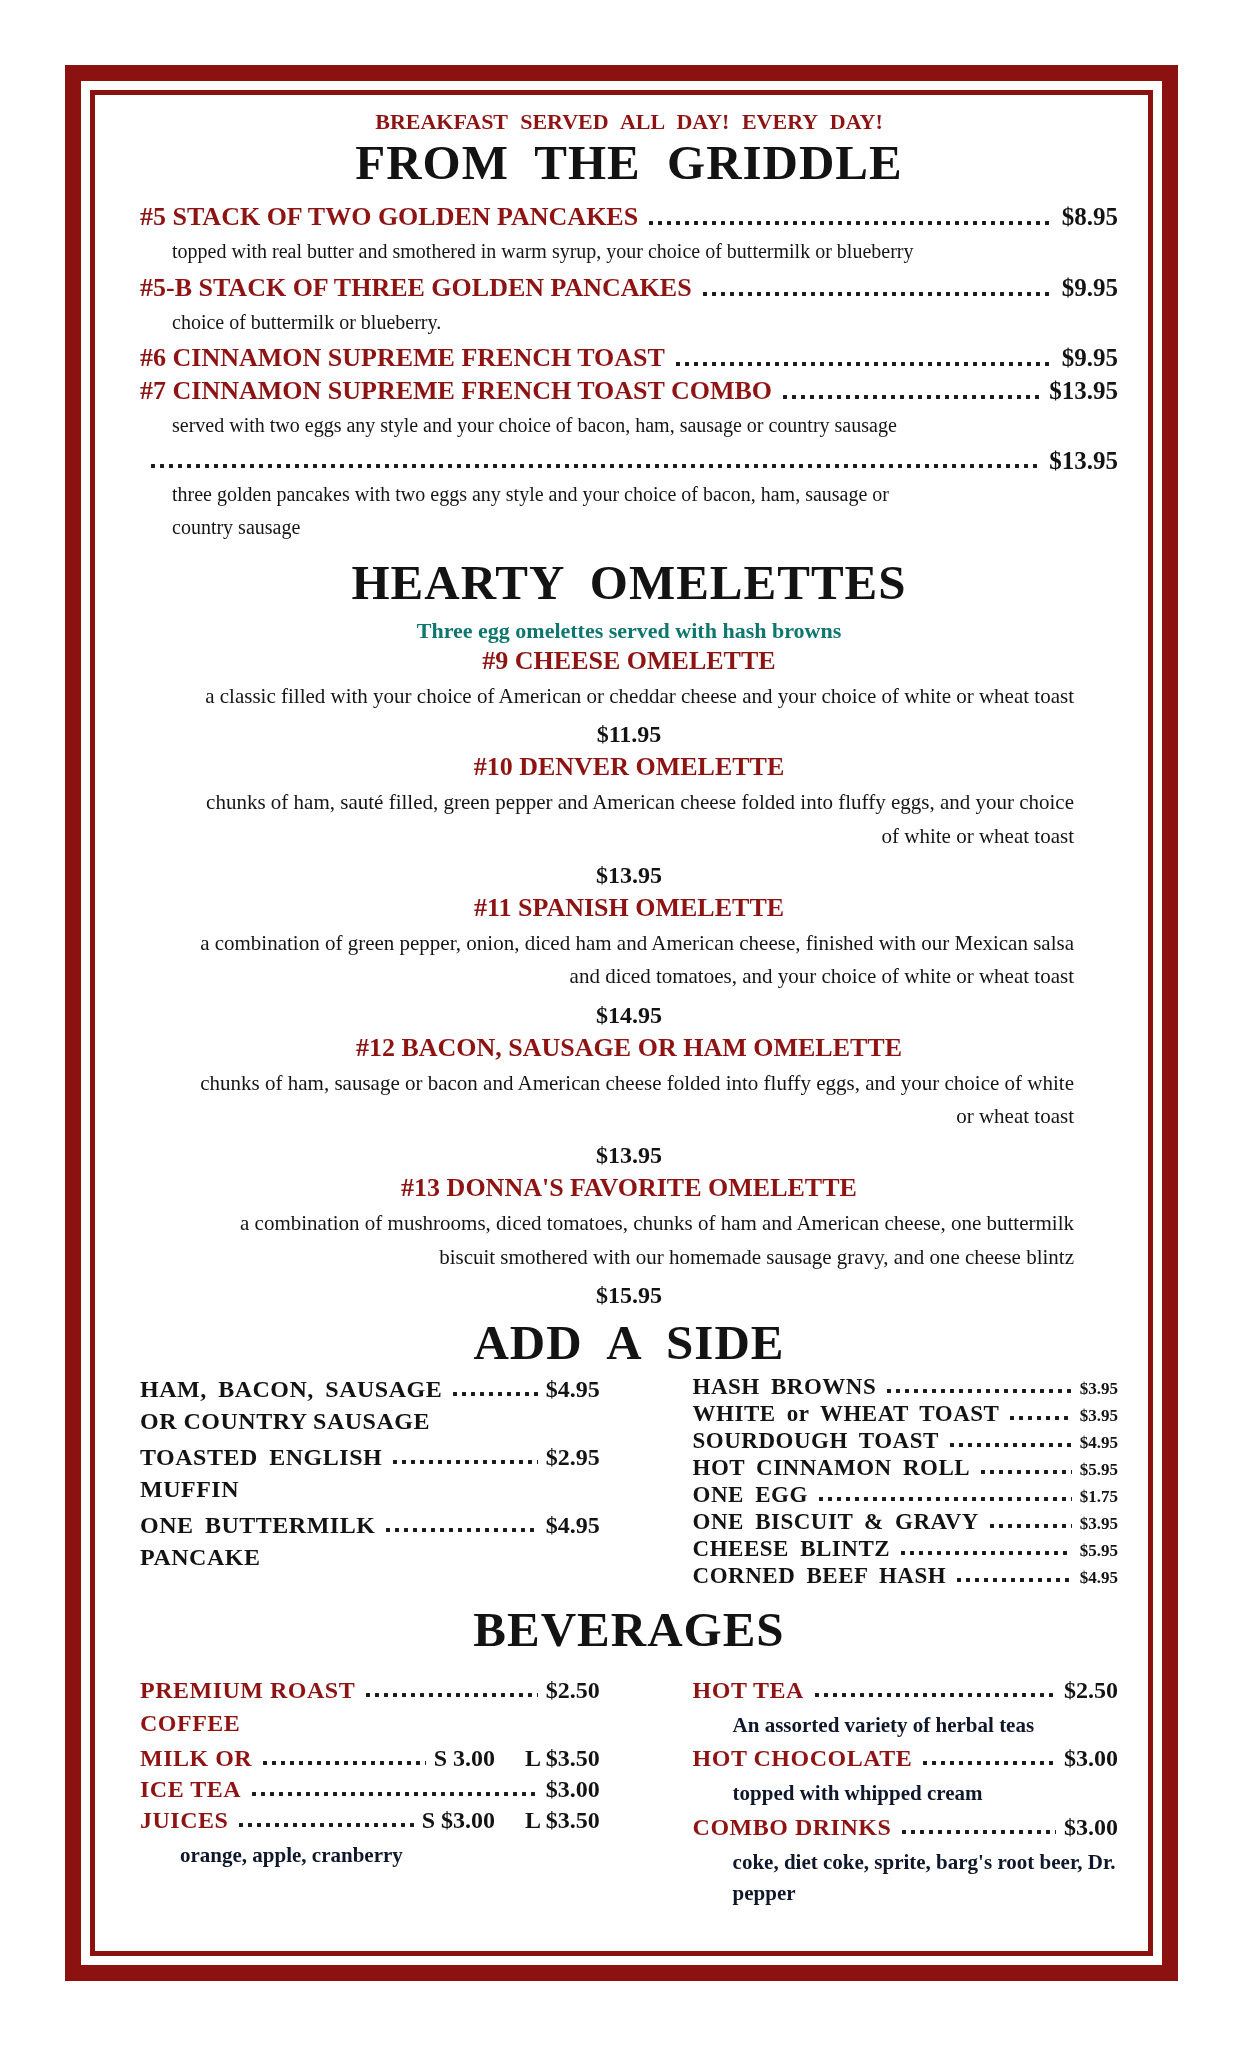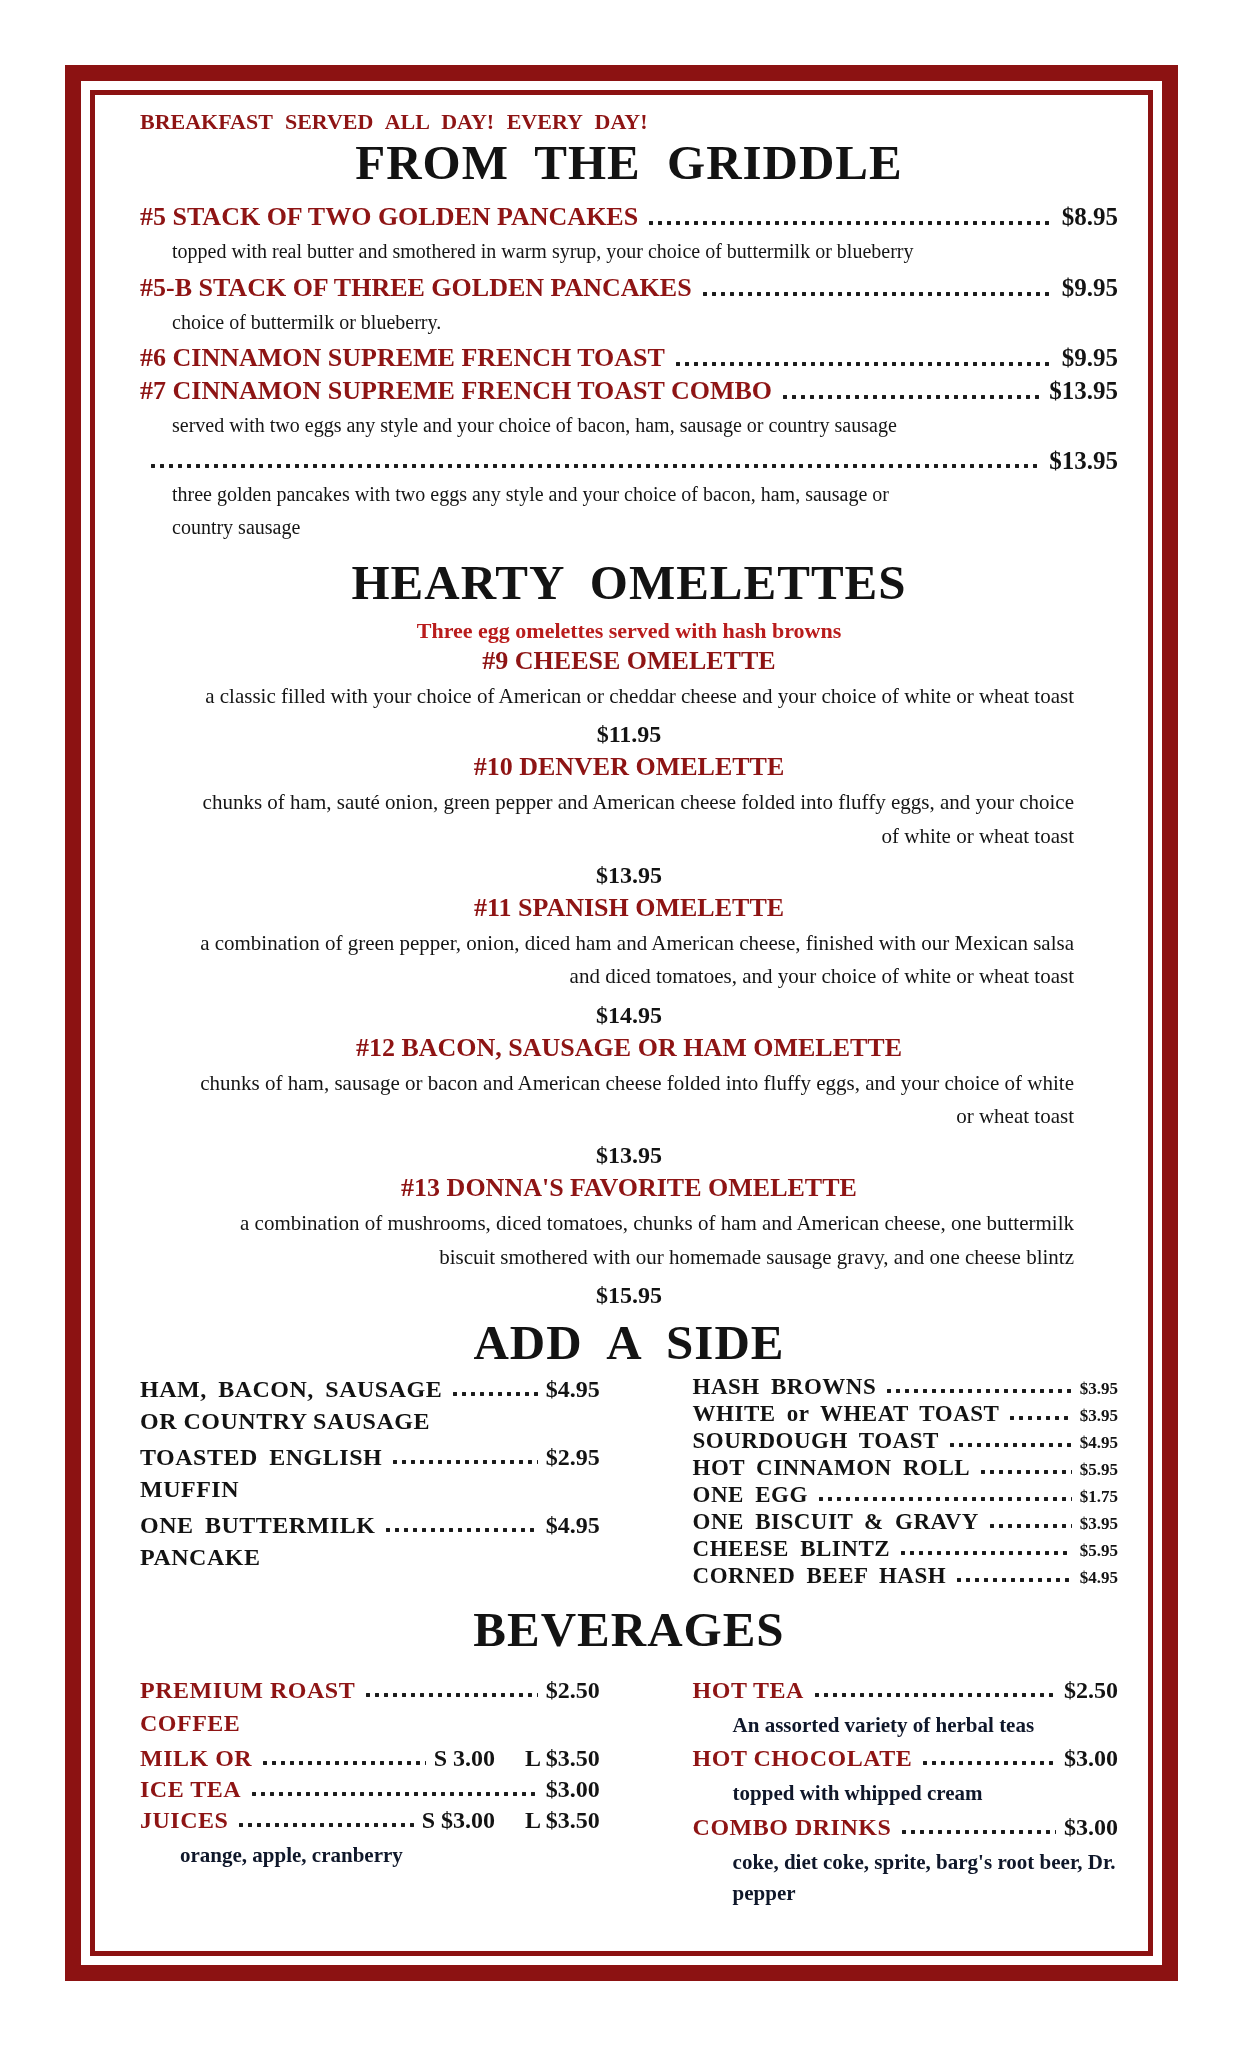--- a/index.html
+++ b/index.html
@@ -4,39 +4,39 @@
 <style>
   html,body{margin:0;padding:0;background:#ffffff;}
   .page{position:relative;width:1243px;height:2048px;background:#fff;overflow:hidden;
         font-family:"Liberation Serif","DejaVu Serif",serif;color:var(--ink,#121212);}
   .frame-outer{position:absolute;left:65px;top:65px;width:1113px;height:1916px;
         box-sizing:border-box;border:16px solid var(--border,#8c1212);padding:9px;}
   .frame-inner{box-sizing:border-box;border:5px solid var(--border,#8c1212);
         width:100%;height:100%;overflow:hidden;}
   .content{box-sizing:border-box;height:100%;padding:8px 30px 0 45px;overflow:hidden;}
 
-  .banner{margin:6px 0 0;text-align:left;font-weight:bold;font-size:22px;
+  .banner{margin:6px 0 0;text-align:center;font-weight:bold;font-size:22px;
         word-spacing:7px;color:var(--accent,#8e1414);}
   .sec-title{text-align:center;font-weight:bold;font-size:49px;color:#131313;
         letter-spacing:1px;word-spacing:13px;line-height:1.08;}
   .t-griddle{margin:2px 0 12px;}
   .t-omelettes{margin:12px 0 4px;}
   .t-sides{margin:8px 0 4px;}
   .t-bev{margin:14px 0 16px;}
 
   .dotrow{display:flex;align-items:baseline;}
   .leader{flex:1 1 auto;align-self:flex-end;height:6px;margin:0 8px 6px 10px;
         background-image:radial-gradient(circle at 3px 3px,#1b1b1b 2.1px,transparent 2.4px);
         background-size:9px 6px;background-repeat:repeat-x;}
   .iname{font-weight:bold;font-size:26px;color:var(--accent,#8e1414);white-space:nowrap;}
   .iprice{font-weight:bold;font-size:25px;color:#131313;white-space:pre;}
   .g-row{margin:3px 0 2px;}
   .g-desc{font-size:20px;line-height:1.68;margin:3px 0 4px 32px;max-width:745px;color:#151515;}
 
-  .subtitle{text-align:center;font-size:22px;font-weight:600;margin:8px 0 0;color:#b91c1c;}
+  .subtitle{text-align:center;font-size:22px;font-weight:600;margin:8px 0 0;color:#0f766e;}
   .om-name{text-align:center;font-weight:bold;font-size:26px;color:var(--accent,#8e1414);margin-top:2px;}
   .om-desc{text-align:right;font-size:21px;line-height:1.6;max-width:890px;margin:4px auto 0;color:#151515;}
   .om-price{text-align:center;font-weight:bold;font-size:24px;margin:8px 0 4px;color:#131313;}
 
   .cols{display:flex;justify-content:space-between;}
   .col-l{width:47%;}
   .col-r{width:43.5%;}
   .side-label{font-weight:bold;font-size:24px;letter-spacing:0.5px;word-spacing:5px;
         color:#131313;white-space:nowrap;}
   .side-price{font-weight:bold;font-size:24px;color:#131313;white-space:pre;}
@@ -104,21 +104,21 @@
     <div class="subtitle">Three egg omelettes served with hash browns</div>
 
     <div>
       <div>
         <div class="om-name">#9 CHEESE OMELETTE</div>
         <div class="om-desc">a classic filled with your choice of American or cheddar cheese and your choice of white or wheat toast</div>
         <div class="om-price">$11.95</div>
       </div>
       <div>
         <div class="om-name">#10 DENVER OMELETTE</div>
-        <div class="om-desc">chunks of ham, sauté onion, green pepper and American cheese folded into fluffy eggs, and your choice of white or wheat toast</div>
+        <div class="om-desc">chunks of ham, sauté filled, green pepper and American cheese folded into fluffy eggs, and your choice of white or wheat toast</div>
         <div class="om-price">$13.95</div>
       </div>
       <div>
         <div class="om-name">#11 SPANISH OMELETTE</div>
         <div class="om-desc">a combination of green pepper, onion, diced ham and American cheese, finished with our Mexican salsa and diced tomatoes, and your choice of white or wheat toast</div>
         <div class="om-price">$14.95</div>
       </div>
       <div>
         <div class="om-name">#12 BACON, SAUSAGE OR HAM OMELETTE</div>
         <div class="om-desc">chunks of ham, sausage or bacon and American cheese folded into fluffy eggs, and your choice of white or wheat toast</div>

